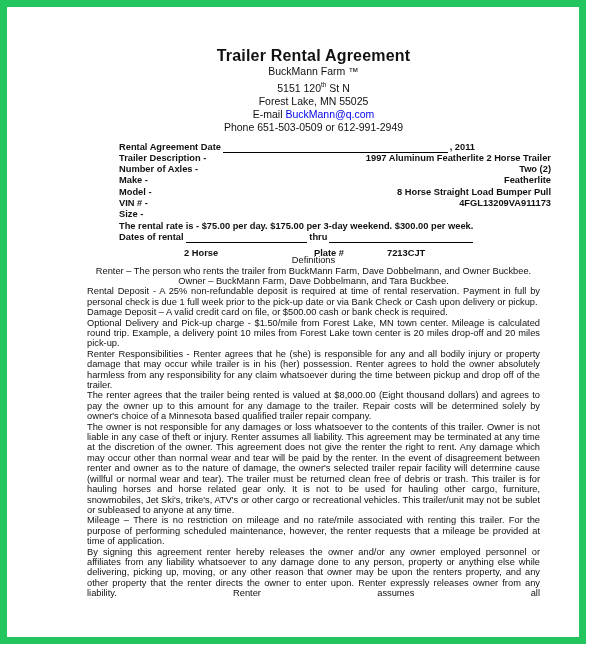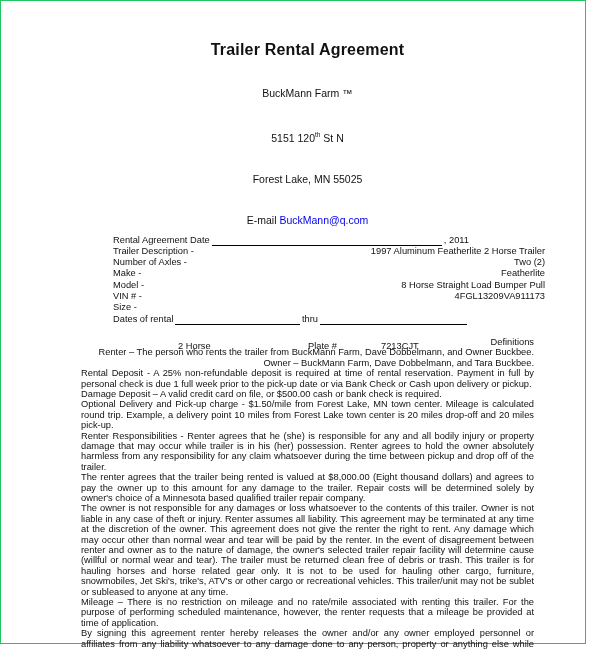--- a/index.html
+++ b/index.html
@@ -3,59 +3,60 @@
 <meta charset="utf-8">
 <style>
   * { box-sizing: border-box; margin: 0; padding: 0; }
   html, body { width: 600px; height: 650px; background: #ffffff; }
   body { font-family: "Liberation Sans", sans-serif; color: #111; position: relative; }
 
   .page {
     position: absolute; left: 0; top: 0;
     width: 586px; height: 644px;
     background: #ffffff;
-    border: 1px solid #22c55e;
+    border: 7px solid #22c55e;
   }
 
   .content { position: absolute; left: 80px; top: 40px; width: 453px; }
 
   
   .title { font-size: 16px; line-height: 18px; font-weight: bold; text-align: center; letter-spacing: .2px; }
-  .hline { font-size: 10.5px; line-height: 13px; text-align: center; margin-top: 28px; }
+  .hline { font-size: 10.5px; line-height: 13px; text-align: center; }
   .hline sup { font-size: 6.5px; vertical-align: super; }
   .email { color: #0000ee; text-decoration: none; cursor: pointer; }
 
   
   .form { margin: 8px 0 0 32px; width: 356px; font-size: 9.3px; }
-  .frow { line-height: 11.3px; height: 11.3px; white-space: nowrap; }
+  .frow { line-height: 11.3px; height: 11.3px; white-space: nowrap; font-weight: bold; }
   .frow.flex { display: flex; align-items: flex-end; }
   .frow.rel { position: relative; }
   .fill { flex: 1 1 auto; border-bottom: 1px solid #000; height: 9px; margin: 0 2px; }
   .fill.nogap { margin: 0; }
   .centerval { position: absolute; top: 0; left: 14px; width: 418px; text-align: right; }
   .abs { position: absolute; top: 0; margin-top: 39px; }
 
   
   .bodytext { margin-top: 12px; font-size: 9.3px; line-height: 10.4px; }
   .bodytext p { text-align: justify; }
-  .bodytext p.tight { margin: 0; text-align: right; }
+  .bodytext p.tight { margin: 0; text-align: center; }
   .bodytext p.para { }
   .bodytext p.justify-last { text-align-last: justify; }
 </style>
 </head>
 <body>
 
 <div class="page">
   <div class="content">
 
     <div class="title">Trailer Rental Agreement</div>
     <div class="hline">BuckMann Farm ™</div>
     <div class="hline"><span>5151 120</span><sup>th</sup><span> St N</span></div>
     <div class="hline">Forest Lake, MN 55025</div>
     <div class="hline"><span>E-mail </span><a class="email">BuckMann@q.com</a></div>
+    <div class="hline">Phone 651-503-0509 or 612-991-2949</div>
 
     <div class="form">
       <div class="frow flex">
         <span>Rental Agreement Date</span>
         <span class="fill"></span>
         <span>, 2011</span>
       </div>
       <div class="frow rel">
         <span>Trailer Description  -</span>
         <span class="centerval">1997 Aluminum Featherlite 2 Horse Trailer</span>
@@ -75,20 +76,21 @@
       <div class="frow rel">
         <span>VIN # -</span>
         <span class="centerval">4FGL13209VA911173</span>
       </div>
       <div class="frow rel">
         <span>Size -</span>
         <span class="abs" style="left:65px">2 Horse</span>
         <span class="abs" style="left:195px">Plate #</span>
         <span class="abs" style="left:268px">7213CJT</span>
       </div>
+      <div class="frow">The rental rate is - $75.00 per day. $175.00 per 3-day weekend. $300.00 per week.</div>
       <div class="frow flex">
         <span>Dates of rental</span>
         <span class="fill" style="flex:1"></span>
         <span>thru</span>
         <span class="fill" style="flex:1.18"></span>
       </div>
     </div>
 
     <div class="bodytext">
       <p class="tight">Definitions</p>

